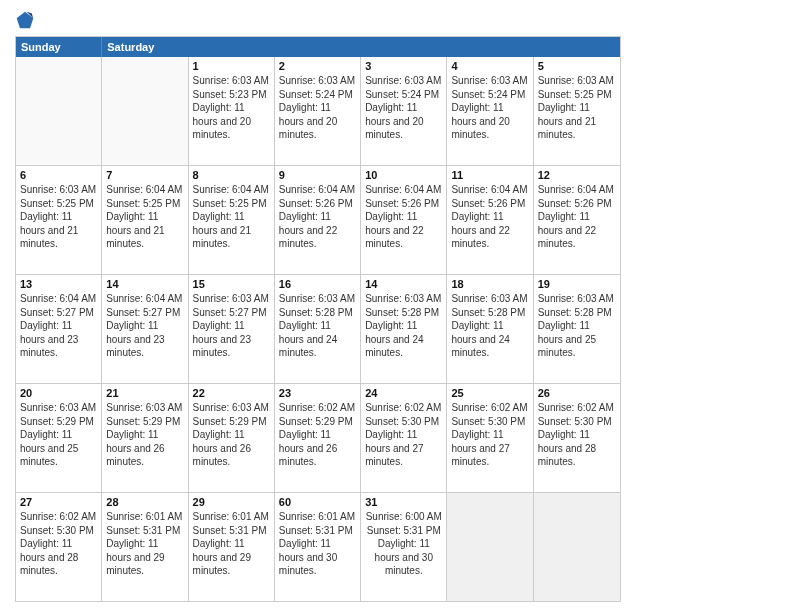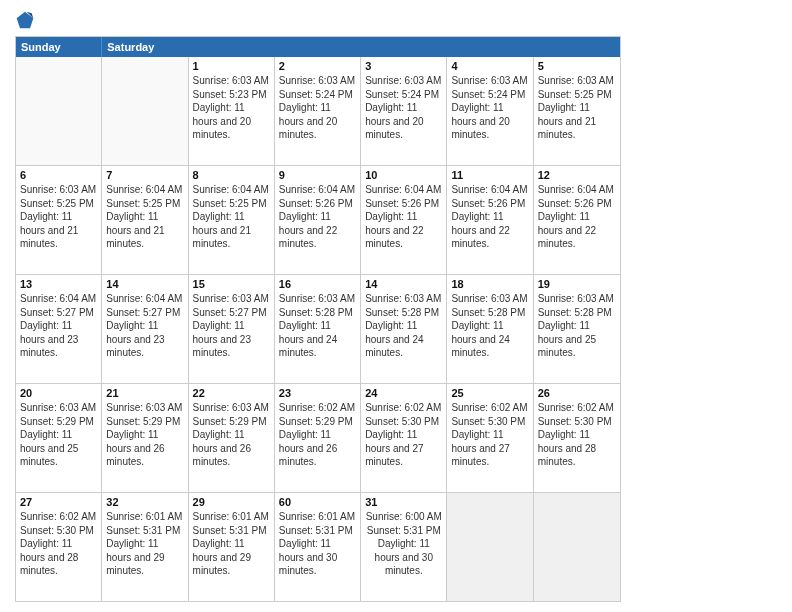--- a/index.html
+++ b/index.html
@@ -304,21 +304,21 @@
           </div>
         </div>
         <div class="week-row">
           <div class="day-cell">
             <span class="day-num">27</span>
             <div class="day-info" style="white-space: pre-line;">Sunrise: 6:02 AM
 Sunset: 5:30 PM
 Daylight: 11 hours and 28 minutes.</div>
           </div>
           <div class="day-cell">
-            <span class="day-num">32</span>
+            <span class="day-num">28</span>
             <div class="day-info" style="white-space: pre-line;">Sunrise: 6:01 AM
 Sunset: 5:31 PM
 Daylight: 11 hours and 29 minutes.</div>
           </div>
           <div class="day-cell">
             <span class="day-num">29</span>
             <div class="day-info" style="white-space: pre-line;">Sunrise: 6:01 AM
 Sunset: 5:31 PM
 Daylight: 11 hours and 29 minutes.</div>
           </div>

